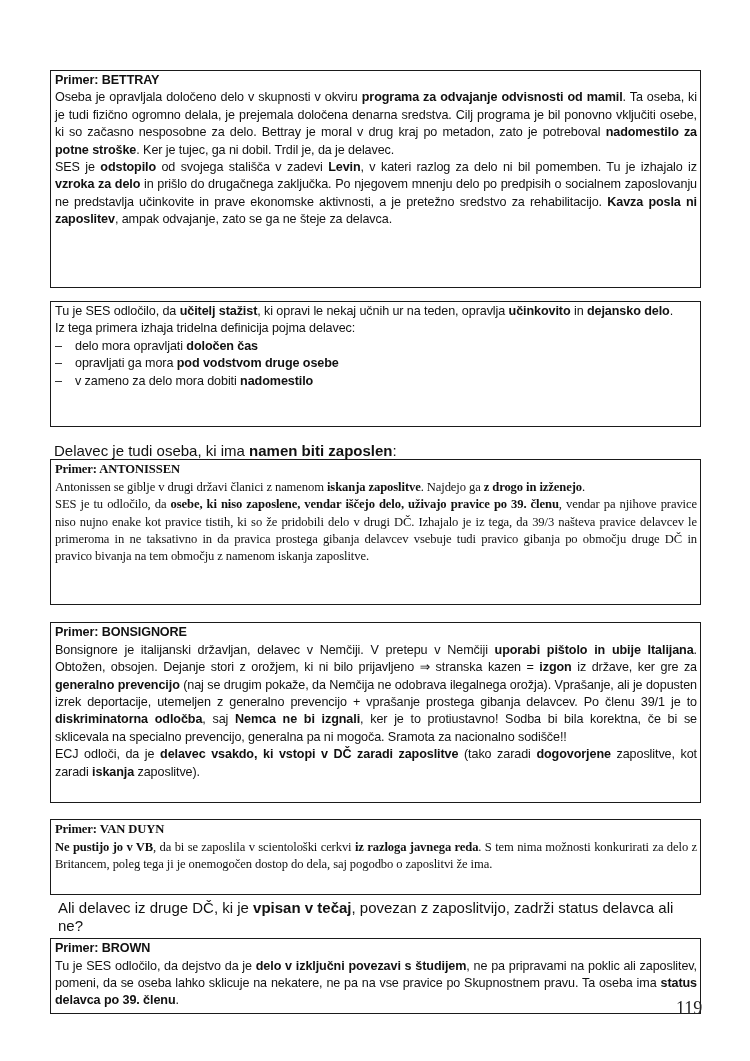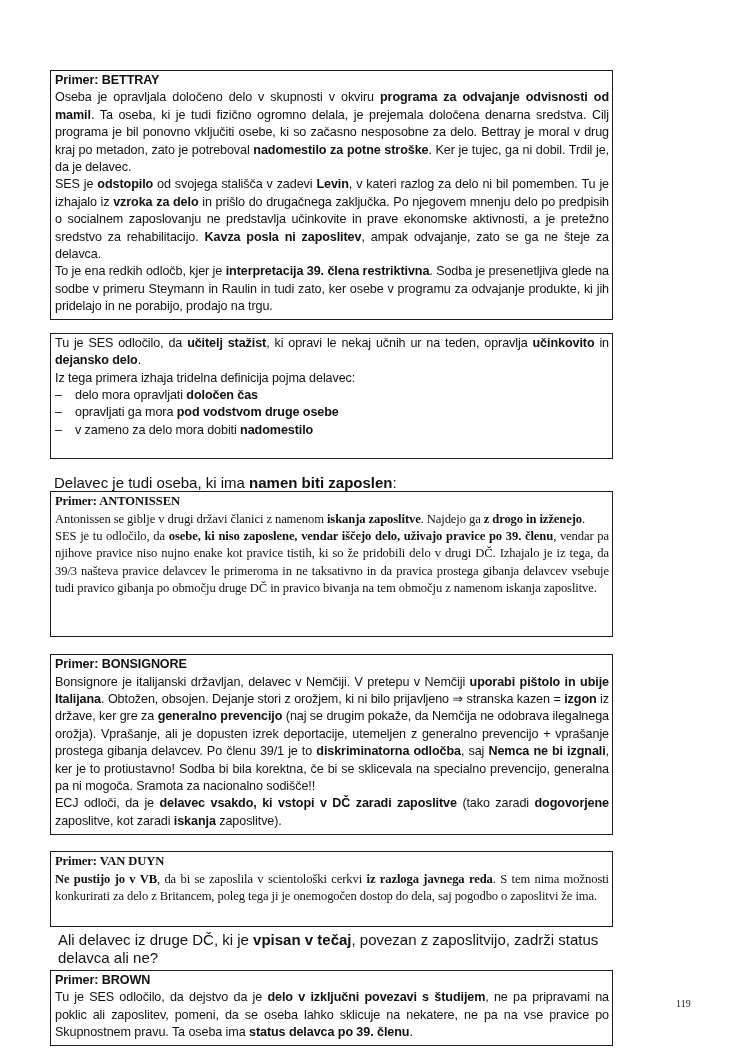--- a/index.html
+++ b/index.html
@@ -1,52 +1,51 @@
 <!DOCTYPE html>
 <html><head>
   <meta charset="utf-8">
   <style>
     html, body { margin: 0; padding: 0; background: #ffffff; }
     body {
       width: 750px; height: 1061px; position: relative; overflow: hidden;
       font-family: "Liberation Sans", sans-serif; color: #111111;
     }
-    .page { position: absolute; left: 50px; top: 70px; width: 563px; }
+    .page { position: absolute; left: 50px; top: 70px; width: 651px; }
     .box {
       border: 1.2px solid #1a1a1a;
       padding: 1px 3px 3px 4px;
       font-size: 12.6px;
       line-height: 17.4px;
       text-align: justify;
       letter-spacing: -0.1px;
     }
     .box p { margin: 0; }
     .title { font-weight: bold; }
     b { font-weight: bold; }
     .plain {
       font-size: 15px; line-height: 17.4px; padding: 0 4px;
     }
     .dash-list { margin: 0; padding: 0; list-style: none; }
     .dash-list li { position: relative; padding-left: 20px; }
     .dash-list li .dash { position: absolute; left: 0; top: 0; }
     .page-number {
       position: absolute; left: 676px; top: 998px;
-      font-family: "Liberation Serif", serif; font-size: 10px; color: #222;
+      font-family: "Liberation Serif", serif; font-size: 18px; color: #222;
     }
   </style>
 </head>
 <body>
 
 <div class="page">
 
   <div class="box" style="min-height: 212px;">
     <p class="title">Primer: BETTRAY</p>
     <p>Oseba je opravljala določeno delo v skupnosti v okviru <b>programa za odvajanje odvisnosti od mamil</b>. Ta oseba, ki je tudi fizično ogromno delala, je prejemala določena denarna sredstva. Cilj programa je bil ponovno vključiti osebe, ki so začasno nesposobne za delo. Bettray je moral v drug kraj po metadon, zato je potreboval <b>nadomestilo za potne stroške</b>. Ker je tujec, ga ni dobil. Trdil je, da je delavec.</p>
     <p>SES je <b>odstopilo</b> od svojega stališča v zadevi <b>Levin</b>, v kateri razlog za delo ni bil pomemben. Tu je izhajalo iz <b>vzroka za delo</b> in prišlo do drugačnega zaključka. Po njegovem mnenju delo po predpisih o socialnem zaposlovanju ne predstavlja učinkovite in prave ekonomske aktivnosti, a je pretežno sredstvo za rehabilitacijo. <b>Kavza posla ni zaposlitev</b>, ampak odvajanje, zato se ga ne šteje za delavca.</p>
-    <p>To je ena redkih odločb, kjer je <b>interpretacija 39. člena restriktivna</b>. Sodba je presenetljiva glede na sodbe v primeru Steymann in Raulin in tudi zato, ker osebe v programu za odvajanje produkte, ki jih pridelajo in ne porabijo, prodajo na trgu.</p>
   </div>
 
   <div style="height: 13px;"></div>
 
   <div class="box" style="min-height: 120px;">
     <p>Tu je SES odločilo, da <b>učitelj stažist</b>, ki opravi le nekaj učnih ur na teden, opravlja <b>učinkovito</b> in <b>dejansko delo</b>.</p>
     <p>Iz tega primera izhaja tridelna definicija pojma delavec:</p>
     <ul class="dash-list">
       <li><span class="dash">–</span><span>delo mora opravljati <b>določen čas</b></span></li>
       <li><span class="dash">–</span><span>opravljati ga mora <b>pod vodstvom druge osebe</b></span></li>

